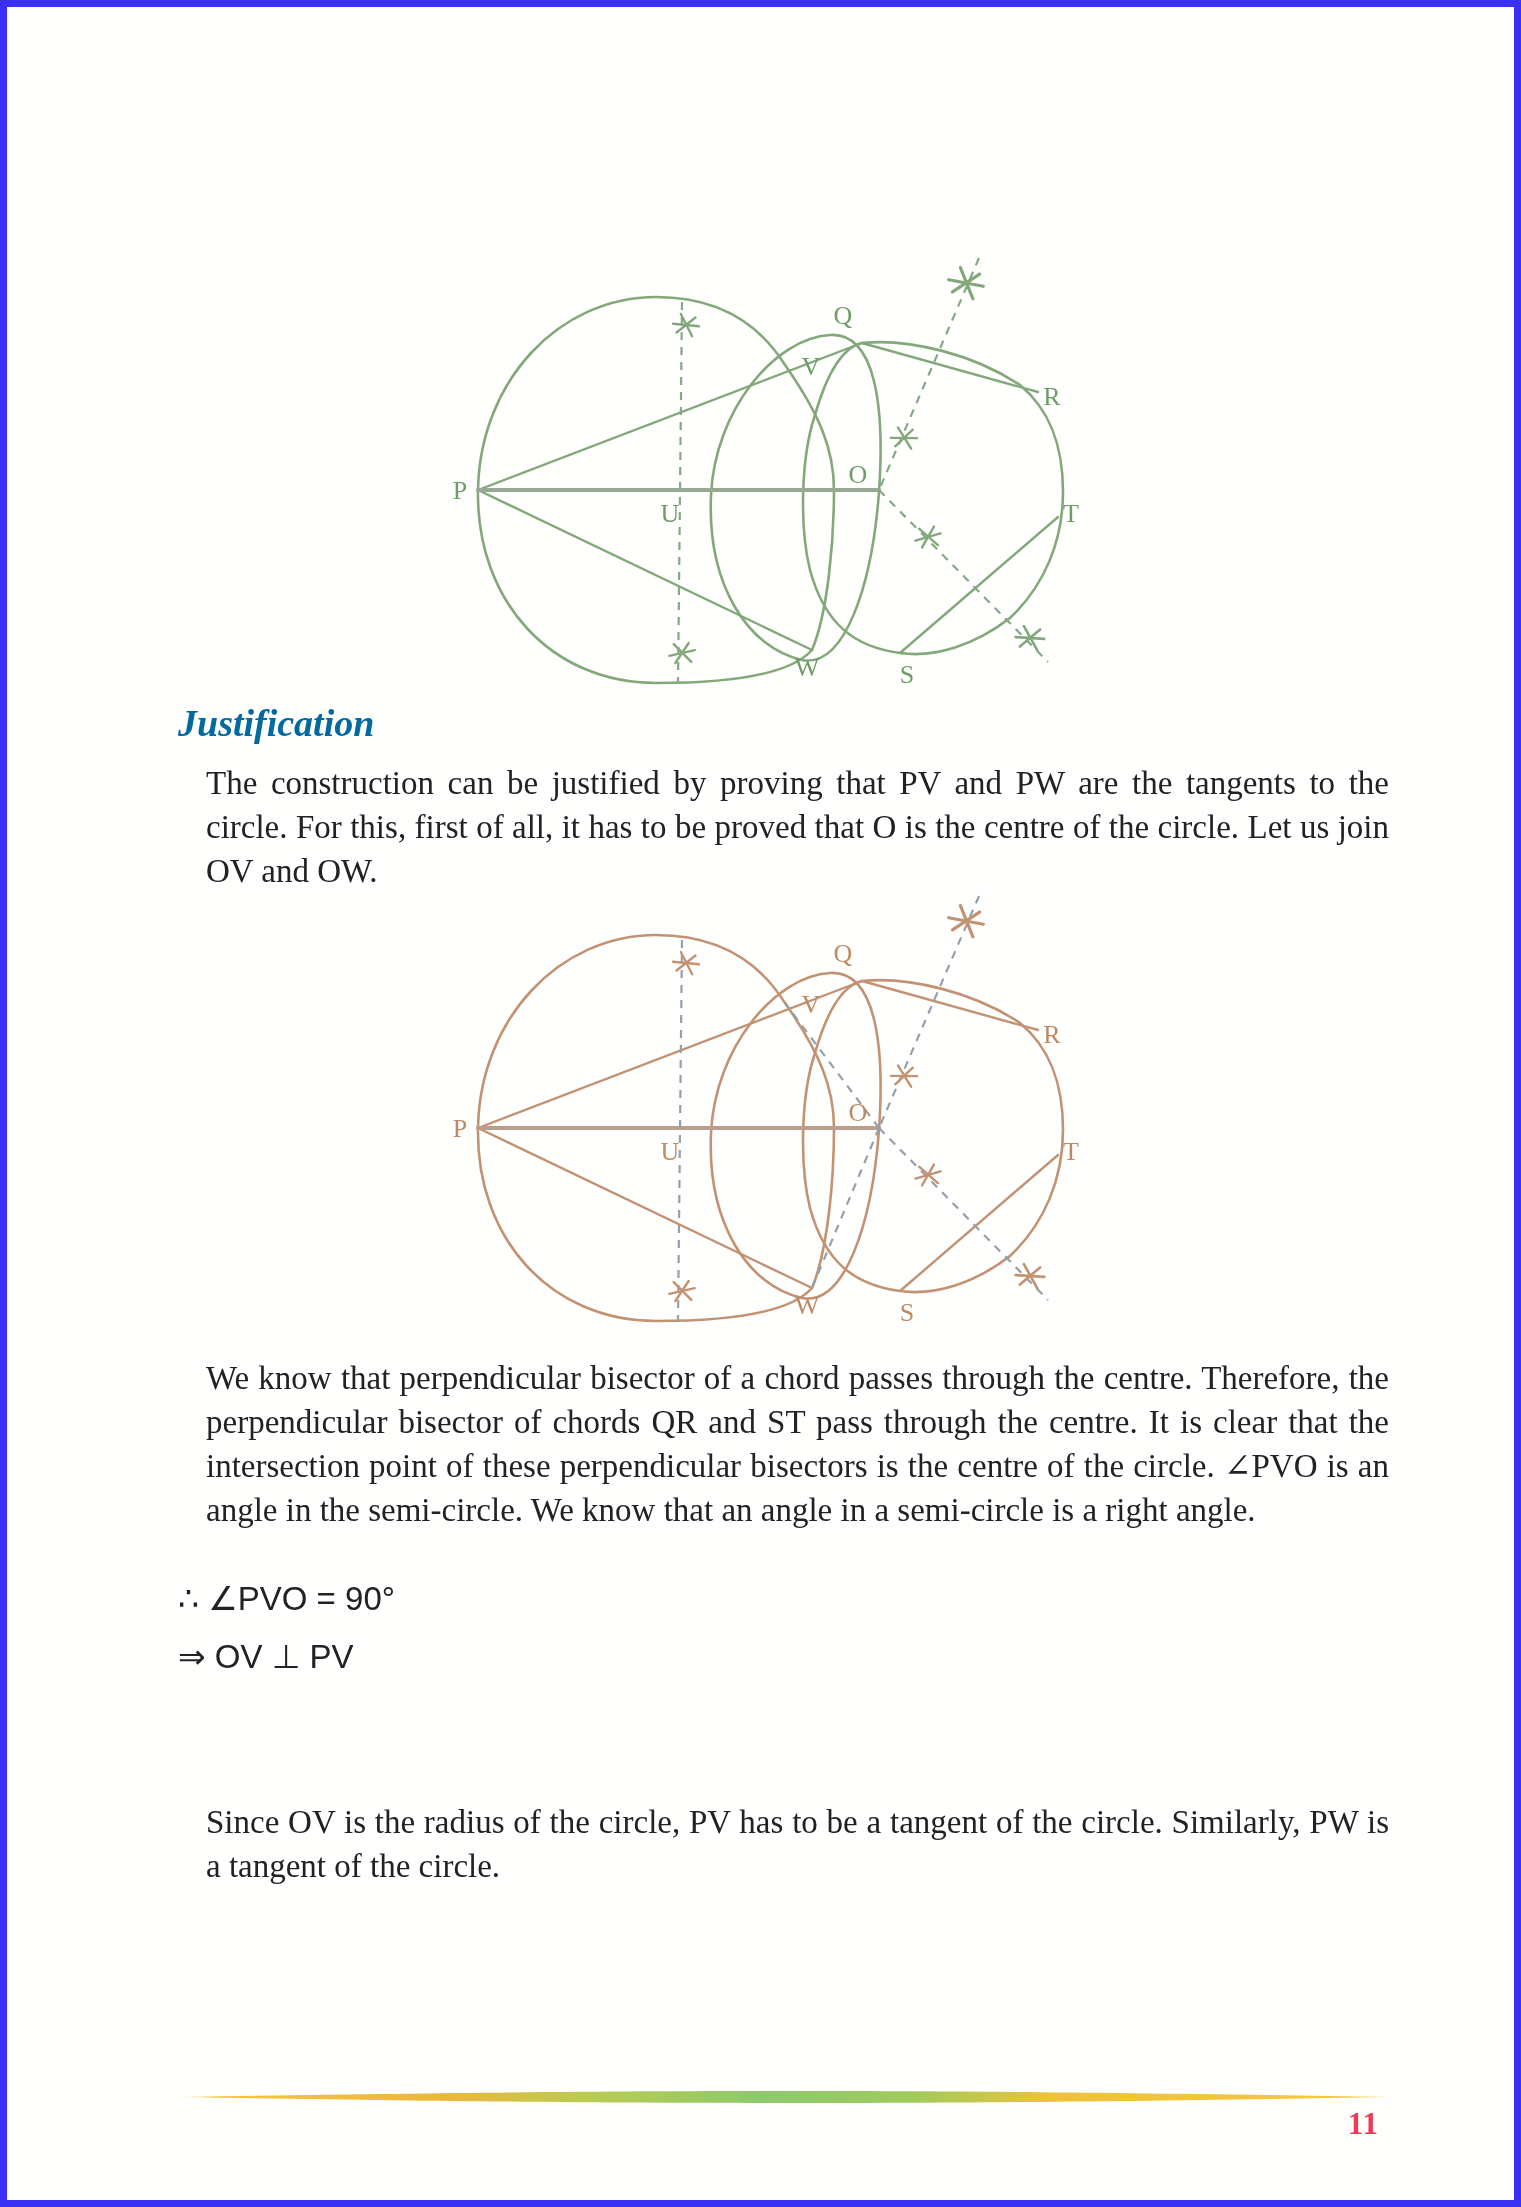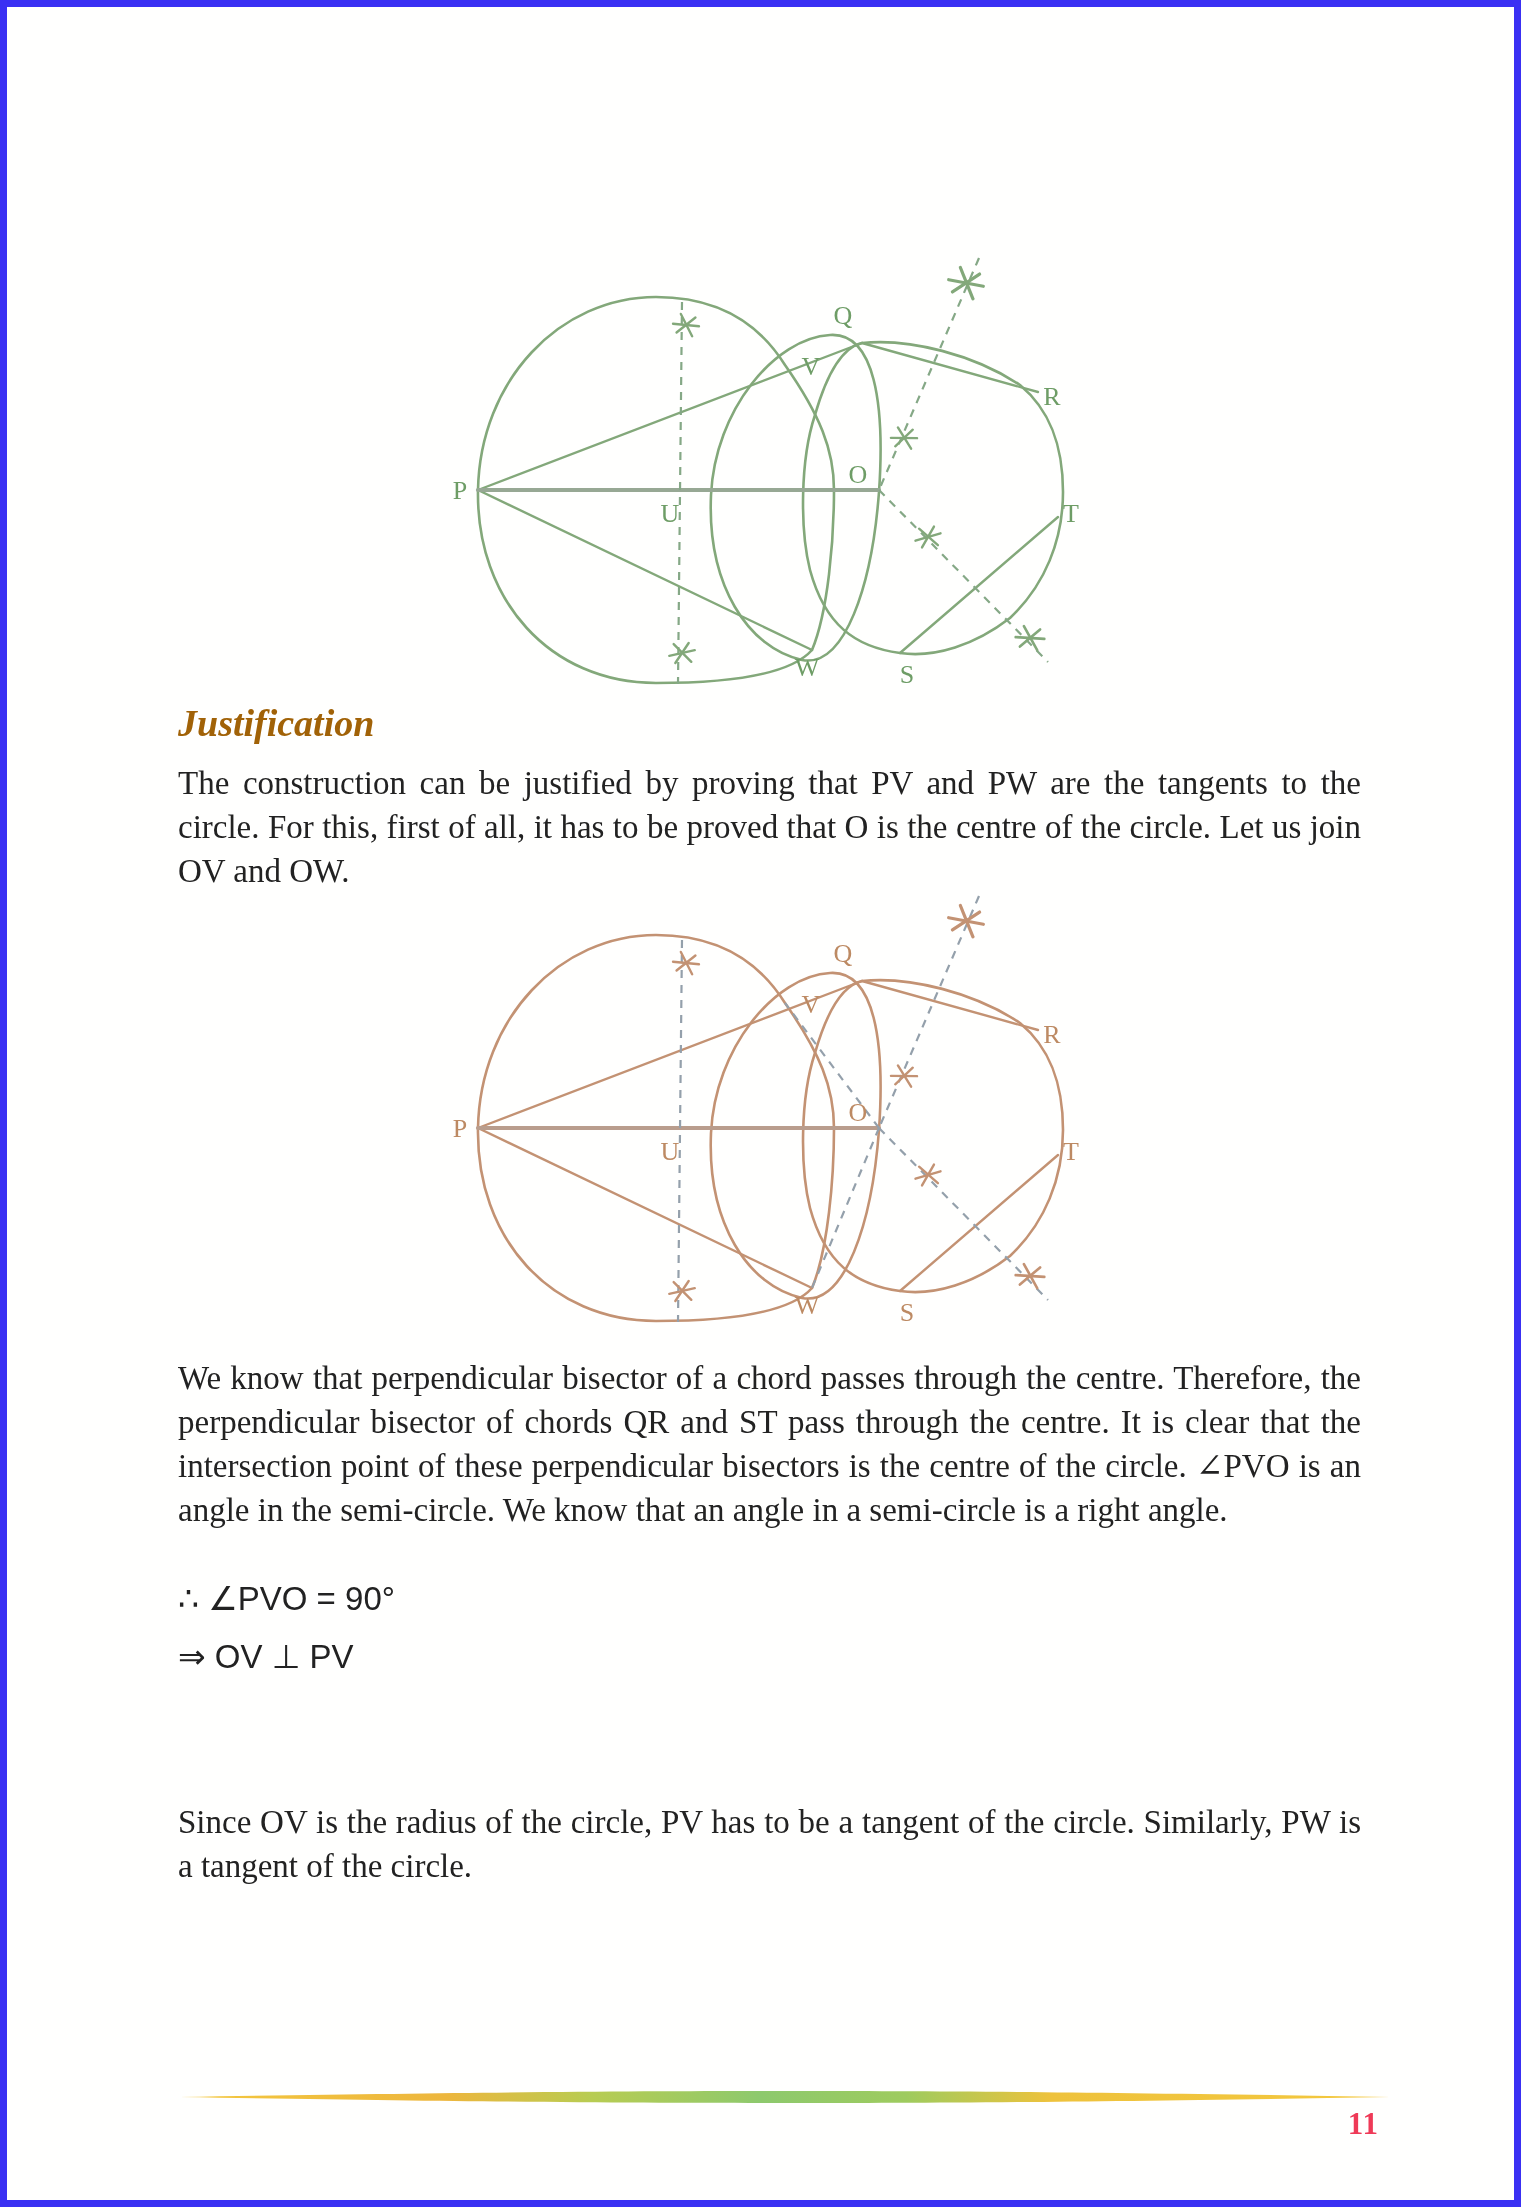--- a/index.html
+++ b/index.html
@@ -1,21 +1,21 @@
 <!DOCTYPE html>
 <html><head>
 <meta charset="utf-8">
 <style>
   html,body{margin:0;padding:0;width:1521px;height:2207px;background:#ffffff;overflow:hidden;}
   .page-frame{position:absolute;left:0;top:0;width:1507px;height:2193px;border:7px solid #3a30f3;background:#fffffe;}
   .abs{position:absolute;}
   .heading{font-family:"Liberation Serif","DejaVu Serif",serif;font-style:italic;font-weight:bold;
            font-size:38px;color:#7244d4;}
   .body-text{font-family:"Liberation Serif","DejaVu Serif",serif;font-size:33px;line-height:44px;
-             color:#222222;text-align:justify;width:1183px;}
+             color:#222222;text-align:justify;width:1183px;margin-left:28px;}
   .stmt{font-family:Liberation Sans, sans-serif;font-size:33px;color:#222222;}
   .page-number{font-family:"Liberation Serif","DejaVu Serif",serif;font-size:31px;font-weight:bold;
                color:#ef3a57;width:1183px;text-align:right;letter-spacing:1px;transform:translateX(18px);}
   svg text{font-family:"Liberation Serif","DejaVu Serif",serif;font-size:26px;}
 </style>
 </head>
 <body>
 
 <div class="page-frame" style="border-color: rgb(58, 48, 243);"></div>
 
@@ -65,21 +65,21 @@
     <text x="413" y="75" fill="#6e9d66" text-anchor="middle" dominant-baseline="central">Q</text>
     <text x="381" y="126" fill="#6e9d66" text-anchor="middle" dominant-baseline="central">V</text>
     <text x="622" y="156" fill="#6e9d66" text-anchor="middle" dominant-baseline="central">R</text>
     <text x="428" y="234" fill="#6e9d66" text-anchor="middle" dominant-baseline="central">O</text>
     <text x="240" y="273" fill="#6e9d66" text-anchor="middle" dominant-baseline="central">U</text>
     <text x="641" y="273" fill="#6e9d66" text-anchor="middle" dominant-baseline="central">T</text>
     <text x="377" y="427" fill="#6e9d66" text-anchor="middle" dominant-baseline="central">W</text>
     <text x="477" y="434" fill="#6e9d66" text-anchor="middle" dominant-baseline="central">S</text>
   </svg>
 
-<div class="abs heading" style="left: 178px; top: 701px; color: #a16207;">Justification</div>
+<div class="abs heading" style="left: 178px; top: 701px; color: #0369a1;">Justification</div>
 
 <div class="abs body-text" style="left:178px;top:761px;">The construction can be justified by proving that PV and PW are the tangents to the circle. For this, first of all, it has to be proved that O is the centre of the circle. Let us join OV and OW.</div>
 
 <svg id="fig2" class="abs" style="left:430px;top:878px;" width="660" height="460" viewBox="0 0 660 460">
     <path d="M48,250 C50,140 130,57 226,57 C290,57 330,85 355,125 C390,175 404,210 404,250 C404,300 398,372 382,410 C360,435 300,443 226,443 C120,443 46,360 48,250 Z" fill="none" stroke="#c39273" stroke-width="2.6"></path>
     <path d="M400,95 C345,98 285,170 281,255 C277,345 318,408 372,420 C415,428 442,345 449,252 C455,165 445,92 400,95 Z" fill="none" stroke="#c39273" stroke-width="2.6"></path>
     <path d="M432,103 C480,98 545,115 590,145 C620,170 633,205 633,252 C633,300 615,345 580,378 C545,405 505,418 470,413 C425,407 395,385 380,330 C370,290 370,220 385,175 C395,140 410,108 432,103 Z" fill="none" stroke="#c39273" stroke-width="2.6"></path>
     <line x1="48" y1="250" x2="432" y2="103" stroke="#c39273" stroke-width="2.4" stroke-linecap="round"></line>
     <line x1="432" y1="103" x2="608" y2="152" stroke="#c39273" stroke-width="2.4" stroke-linecap="round"></line>
     <line x1="48" y1="250" x2="382" y2="410" stroke="#c39273" stroke-width="2.4" stroke-linecap="round"></line>

